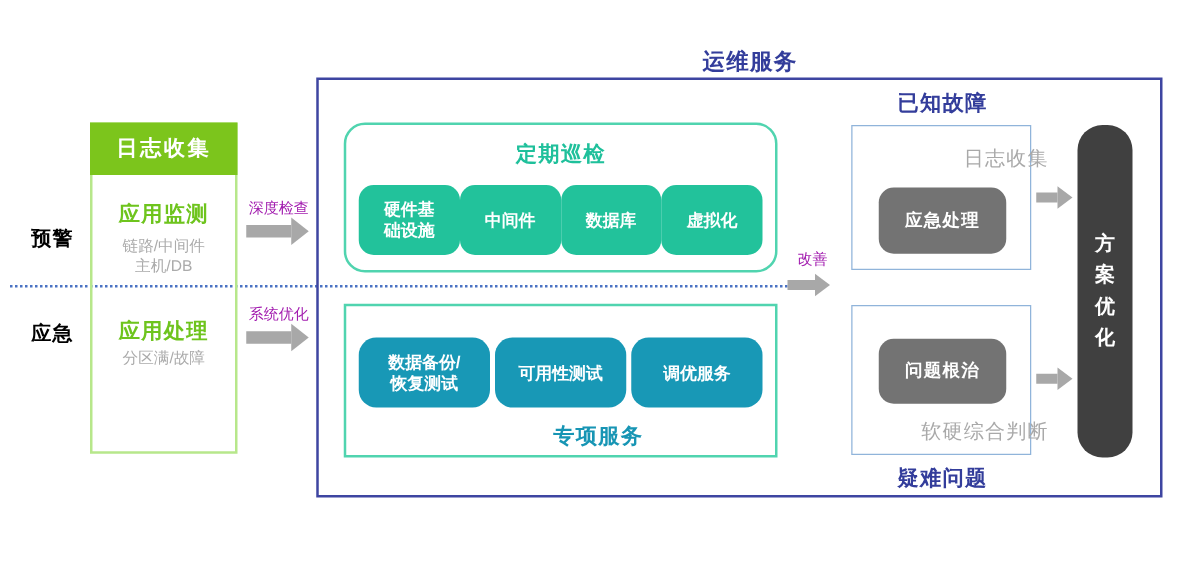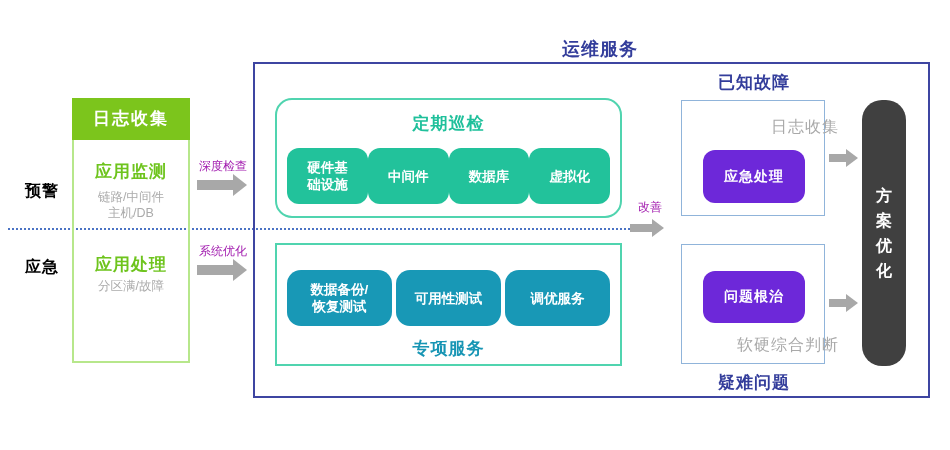--- a/index.html
+++ b/index.html
@@ -46,33 +46,33 @@
   .navy-title{position:absolute;font-size:17px;font-weight:bold;color:#333d9b;
     text-align:center;letter-spacing:1px;z-index:3;}
   .main-title{font-size:18px;}
 
   
   .teal-box{position:absolute;width:347px;border:2px solid #50d4af;
     box-sizing:border-box;z-index:3;background:transparent;}
   .teal-title{position:absolute;left:0;width:100%;text-align:center;
     color:#1fc09b;font-size:17px;font-weight:bold;letter-spacing:1px;}
   .cyan-title{position:absolute;left:0;width:100%;text-align:center;
-    color:#1795b4;font-size:17px;font-weight:bold;letter-spacing:1px;}
+    color:#1795b4;font-size:17px;font-weight:bold;letter-spacing:1px;padding-left:30px;}
   .items-row{position:absolute;left:10px;right:10px;display:flex;}
   .chip{flex:1 1 0;display:flex;align-items:center;justify-content:center;
     color:#fff;font-weight:bold;text-align:center;line-height:17px;}
   .chip.teal{background:#22c29b;border-radius:12px;font-size:13.5px;}
   .chip.cyan{background:#1898b6;border-radius:14px;font-size:13.5px;}
 
   
   .rbox{position:absolute;left:681px;width:144px;border:1.5px solid #90b4da;
     box-sizing:border-box;z-index:3;}
   .rbox-sub{position:absolute;left:15px;width:100%;text-align:right;
     color:#a9a9a9;font-size:16px;font-weight:400;letter-spacing:1px;}
-  .raction{position:absolute;left:21px;width:102px;background:#6d28d9;
+  .raction{position:absolute;left:21px;width:102px;background:#737373;
     border-radius:12px;display:flex;align-items:center;justify-content:center;
     color:#fff;font-size:14px;font-weight:bold;letter-spacing:1px;}
 
   
   .purple-pill{position:absolute;left:862px;top:100px;width:44px;height:266px;
     background:#404040;border-radius:20px;display:flex;align-items:center;
     justify-content:center;z-index:3;}
   .vtext{display:block;width:18px;word-break:break-all;text-align:center;
     color:#fff;font-size:16px;font-weight:bold;line-height:25px;}
 </style>

